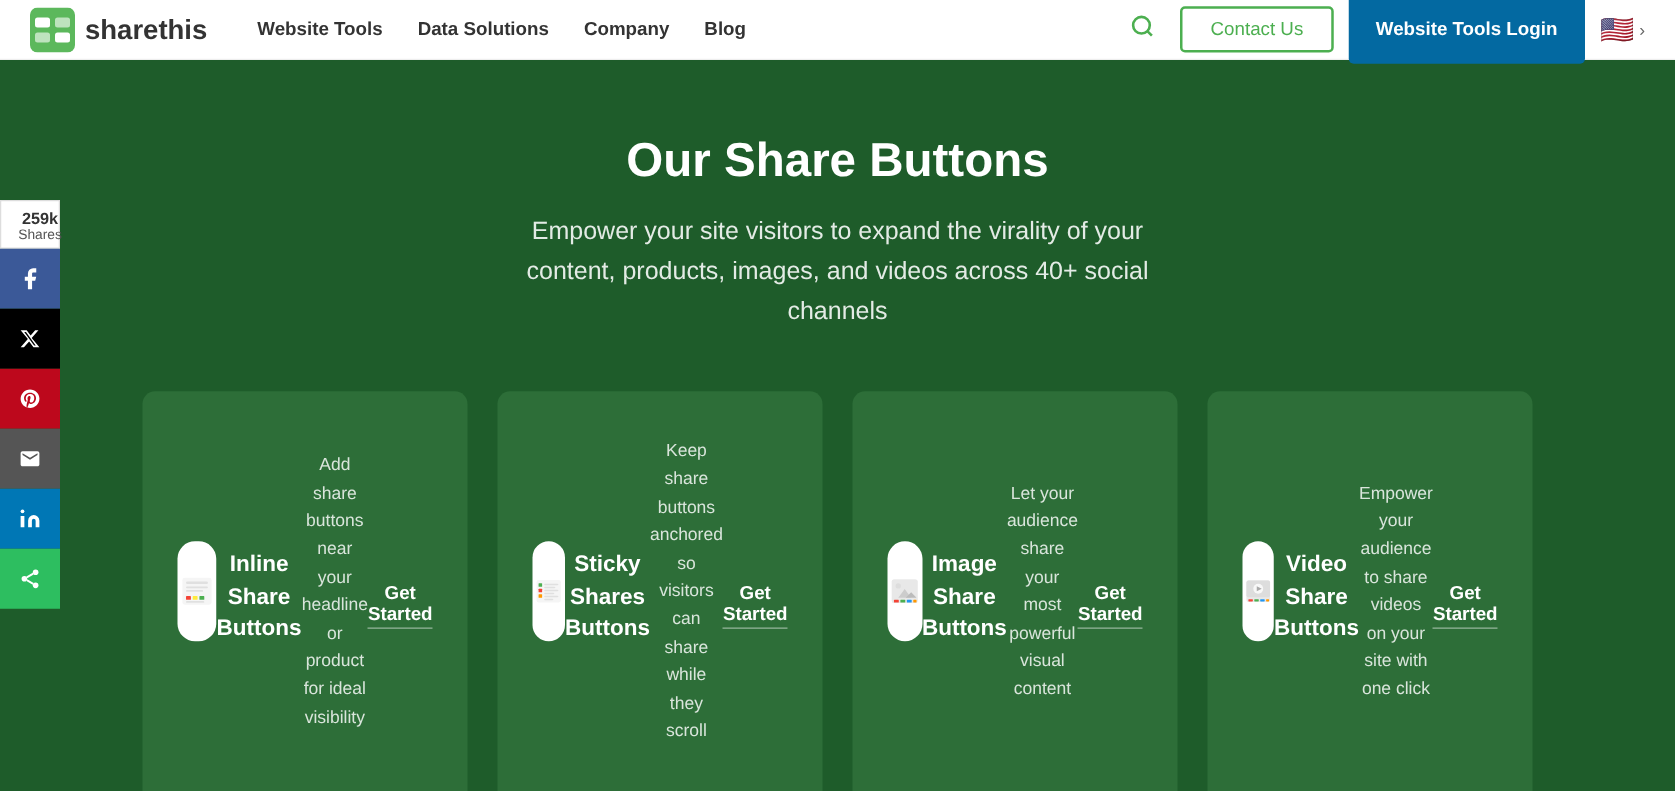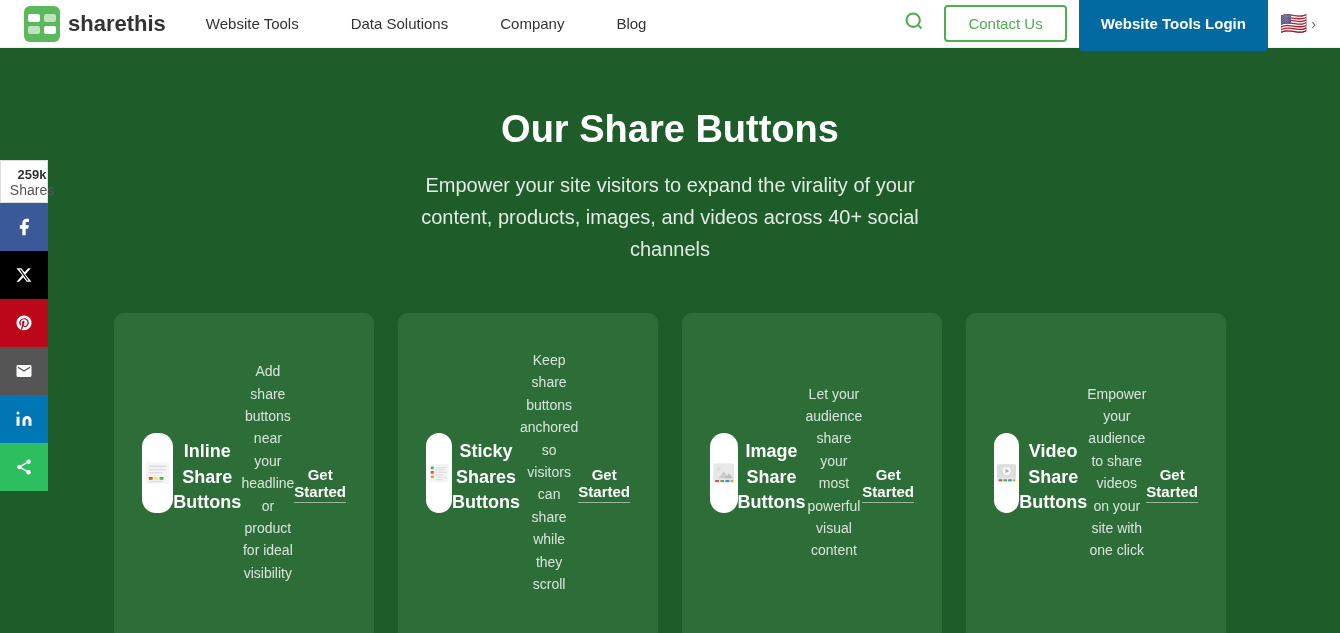--- a/index.html
+++ b/index.html
@@ -26,22 +26,23 @@
       width: 36px;
       height: 36px;
     }
     .logo-text {
       font-size: 22px;
       font-weight: bold;
       color: #333;
     }
     .nav-links {
       display: flex;
-      gap: 52px;
+      gap: 28px;
       flex: 1;
+      font-weight: bold;
     }
     .nav-link {
       font-size: 15px;
       color: #333;
       text-decoration: none;
       cursor: pointer;
     }
     .nav-actions {
       display: flex;
       align-items: center;
@@ -187,21 +188,21 @@
       width: 48px;
       display: flex;
       flex-direction: column;
       align-items: center;
       padding: 6px 4px 4px 20px;
       font-size: 13px;
       font-weight: bold;
       color: #333;
     }
     .social-count .shares-label {
-      font-size: 14px;
+      font-size: 11px;
       font-weight: normal;
       color: #555;
     }
     .social-btn {
       width: 48px;
       height: 48px;
       display: flex;
       align-items: center;
       justify-content: center;
       cursor: pointer;

